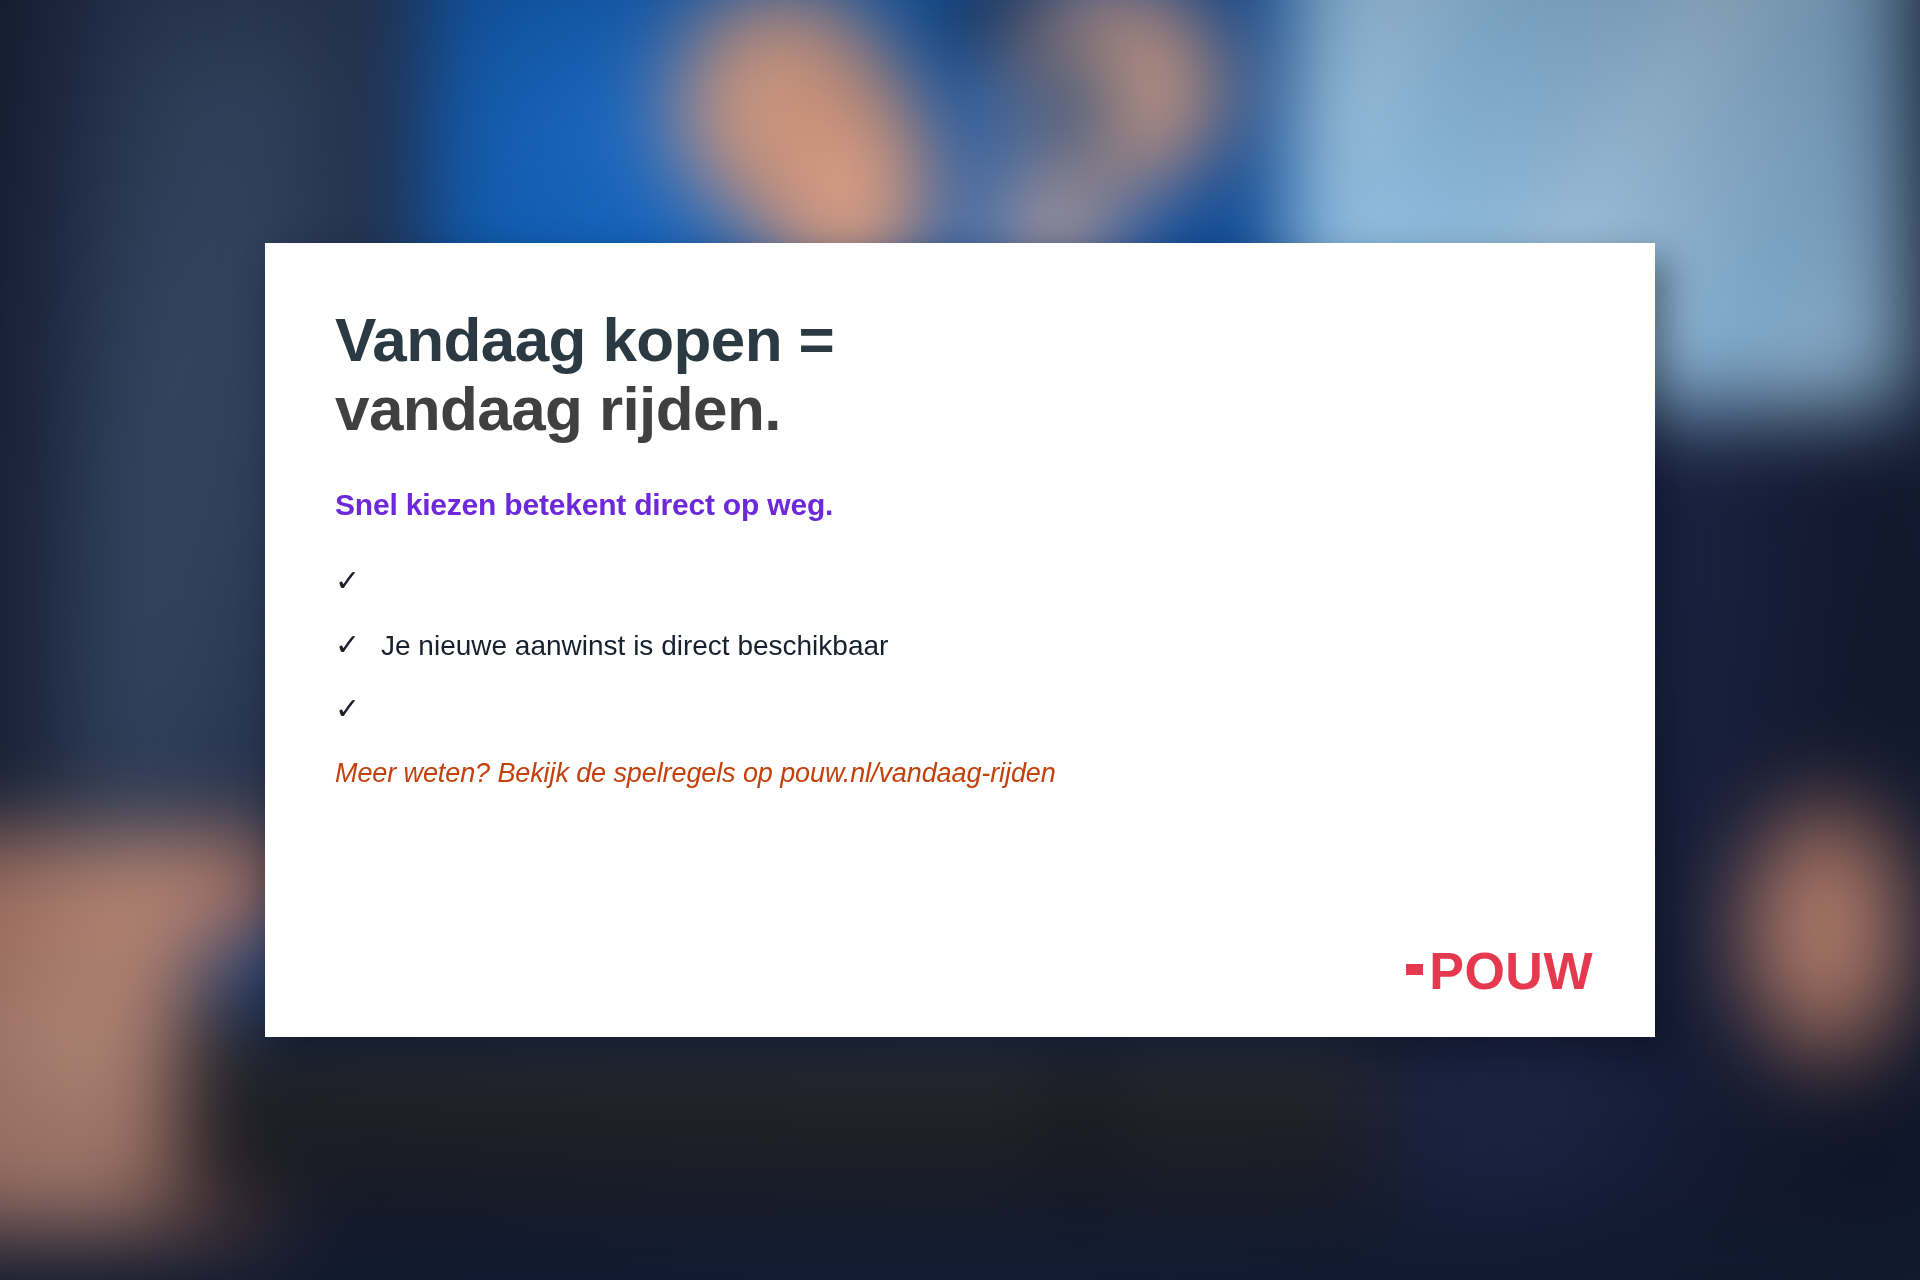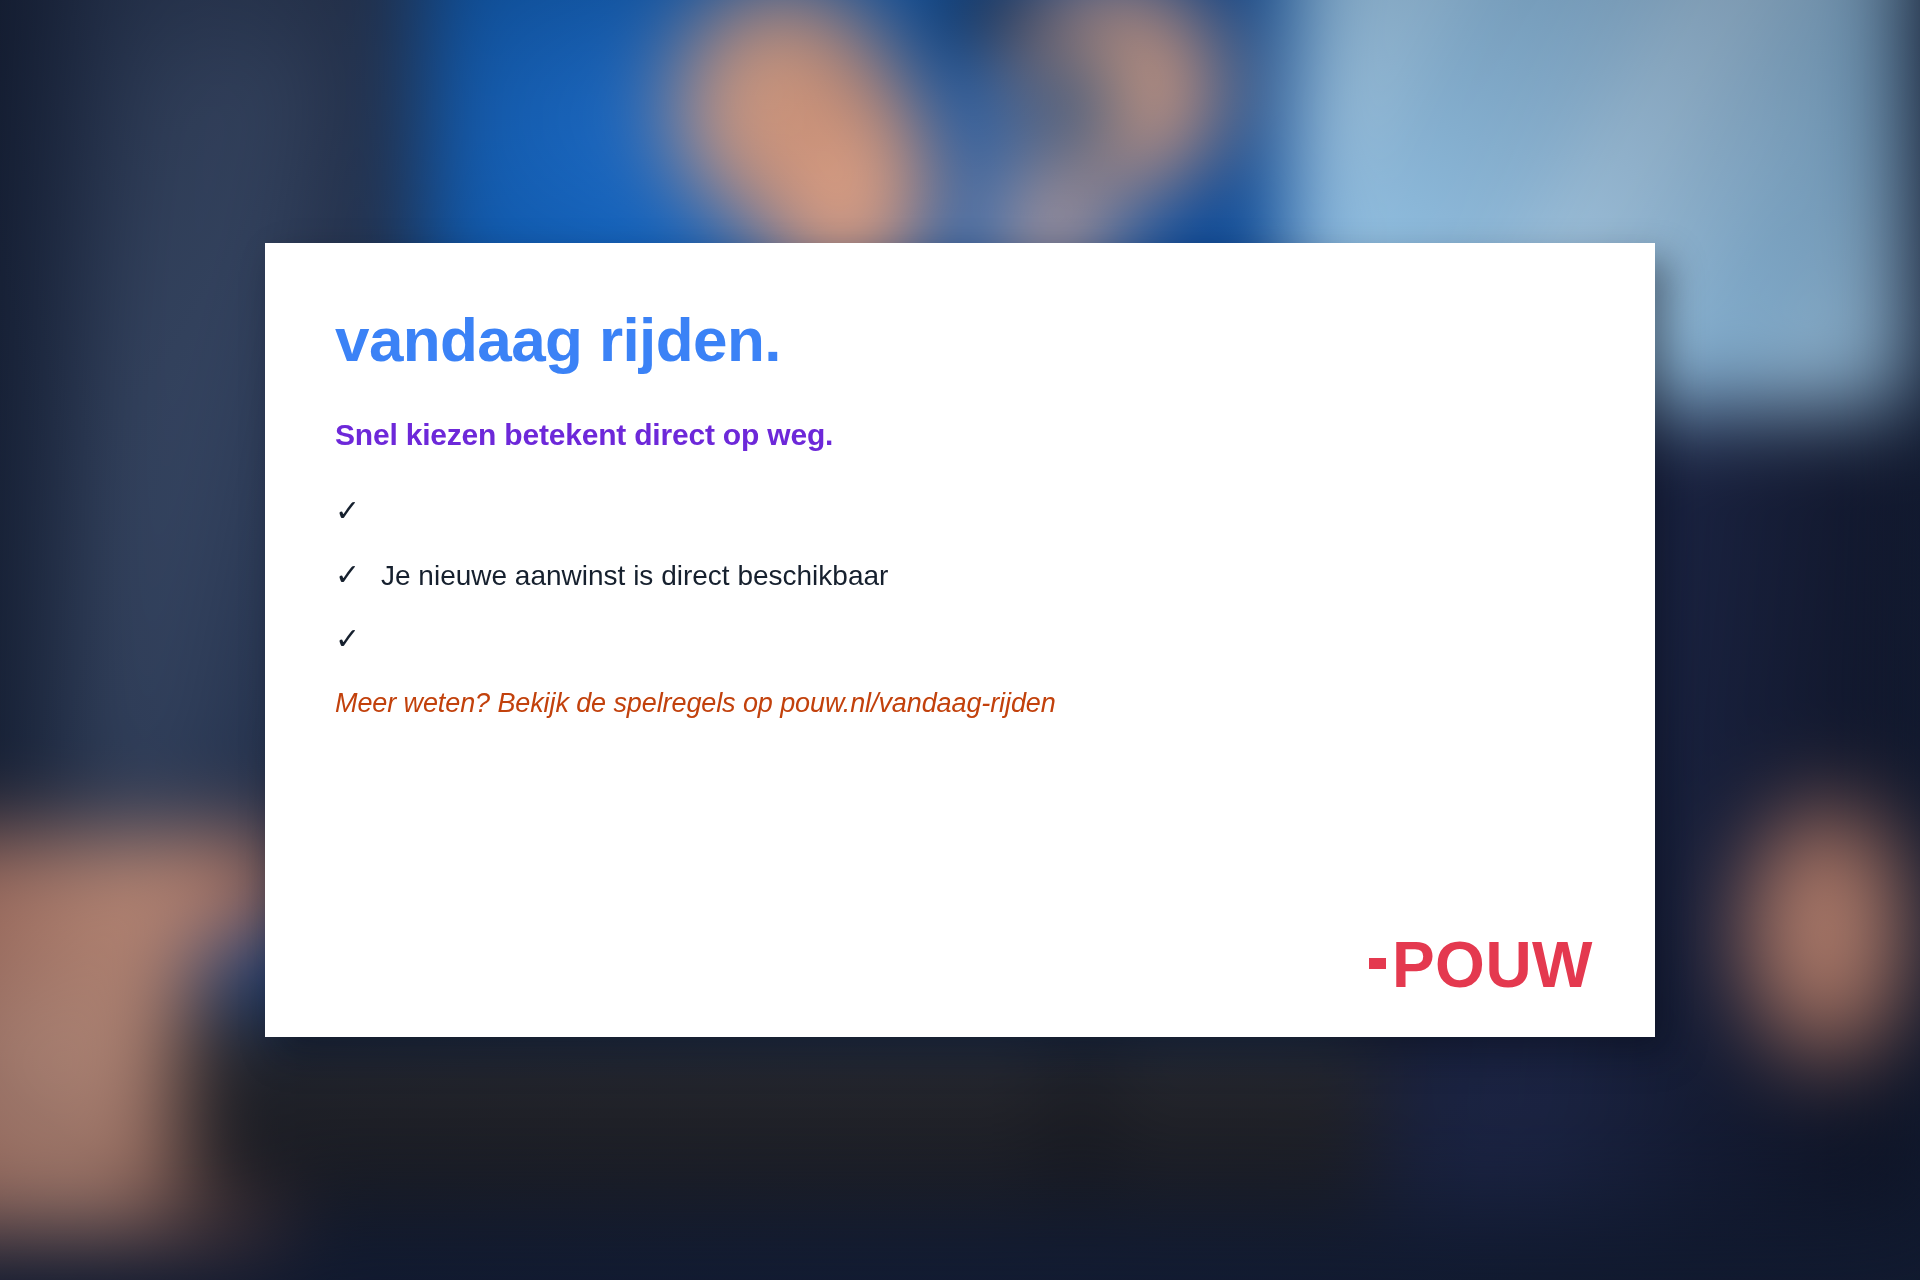--- a/index.html
+++ b/index.html
@@ -160,21 +160,21 @@
   }
   .card-inner { padding:62px 70px 0 70px; }
 
   .headline {
     font-size:62px;
     font-weight:700;
     line-height:1.12;
     letter-spacing:-0.6px;
   }
   .headline .l1 { color:#2b3a42; display:block; }
-  .headline .l2 { color:#3b82f6; display:block; }
+  .headline .l2 { color:#404040; display:block; }
 
   .subhead {
     margin-top:44px;
     font-size:30px;
     font-weight:700;
     color:#6d28d9;
     letter-spacing:-0.2px;
   }
 
   .checklist { margin-top:44px; list-style:none; }
@@ -210,21 +210,21 @@
     display:flex;
     align-items:center;
     gap:6px;
   }
   .logo-dash {
     width:17px; height:11px;
     background:#e4394f;
     margin-bottom:3px;
   }
   .logo-word {
-    font-size:64px;
+    font-size:52px;
     font-weight:700;
     color:#e4394f;
     letter-spacing:0.5px;
     line-height:1;
   }
 </style>
 </head>
 <body>
 
 <div id="stage">
@@ -254,20 +254,21 @@
       <div class="bg-layer bg-floor"></div>
       <div class="bg-layer bg-cable"></div>
     </div>
     <div class="bg-vignette"></div>
   </div>
 
   <div class="card">
     <div class="card-inner">
 
       <h1 class="headline">
+        <span class="l1">Vandaag kopen =</span>
         <span class="l2">vandaag rijden.</span>
       </h1>
 
       <h2 class="subhead">Snel kiezen betekent direct op weg.</h2>
 
       <ul class="checklist">
         <li class="check-item">
           <span class="check-mark">✓</span>
         </li>
         <li class="check-item">

